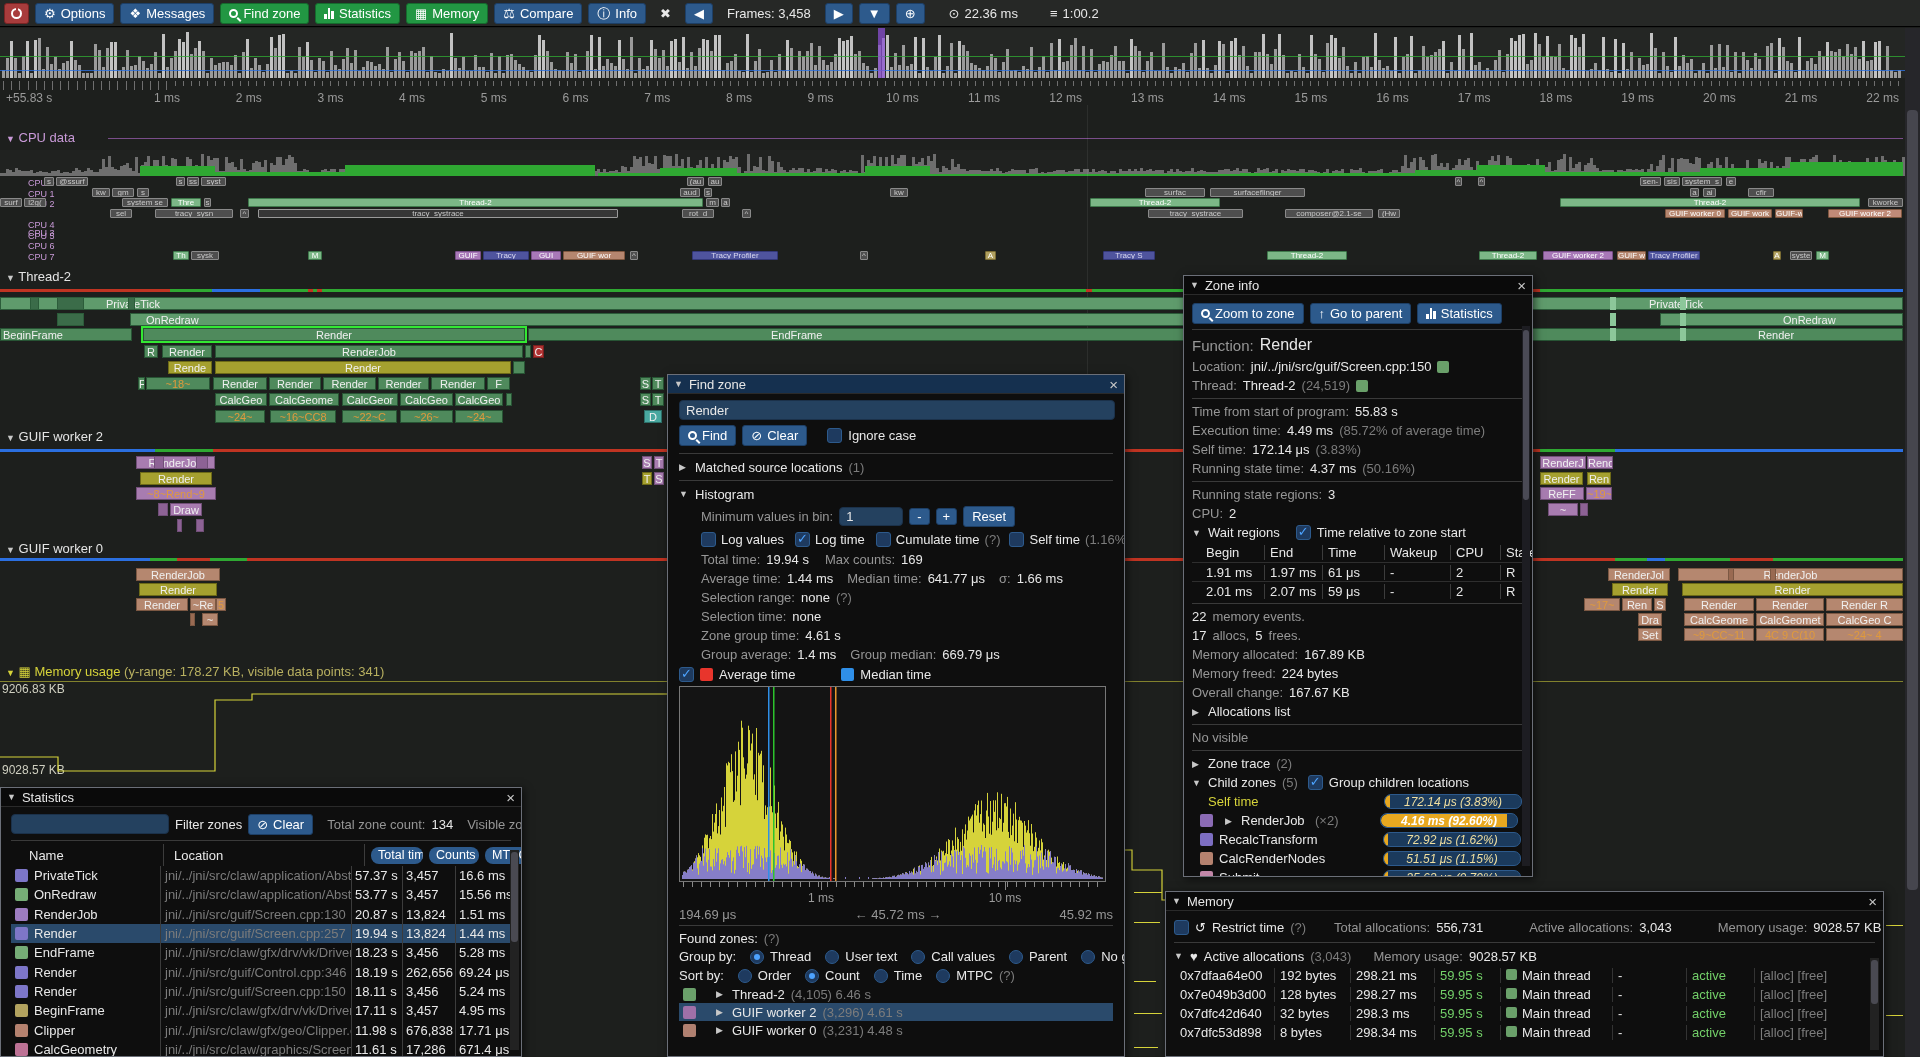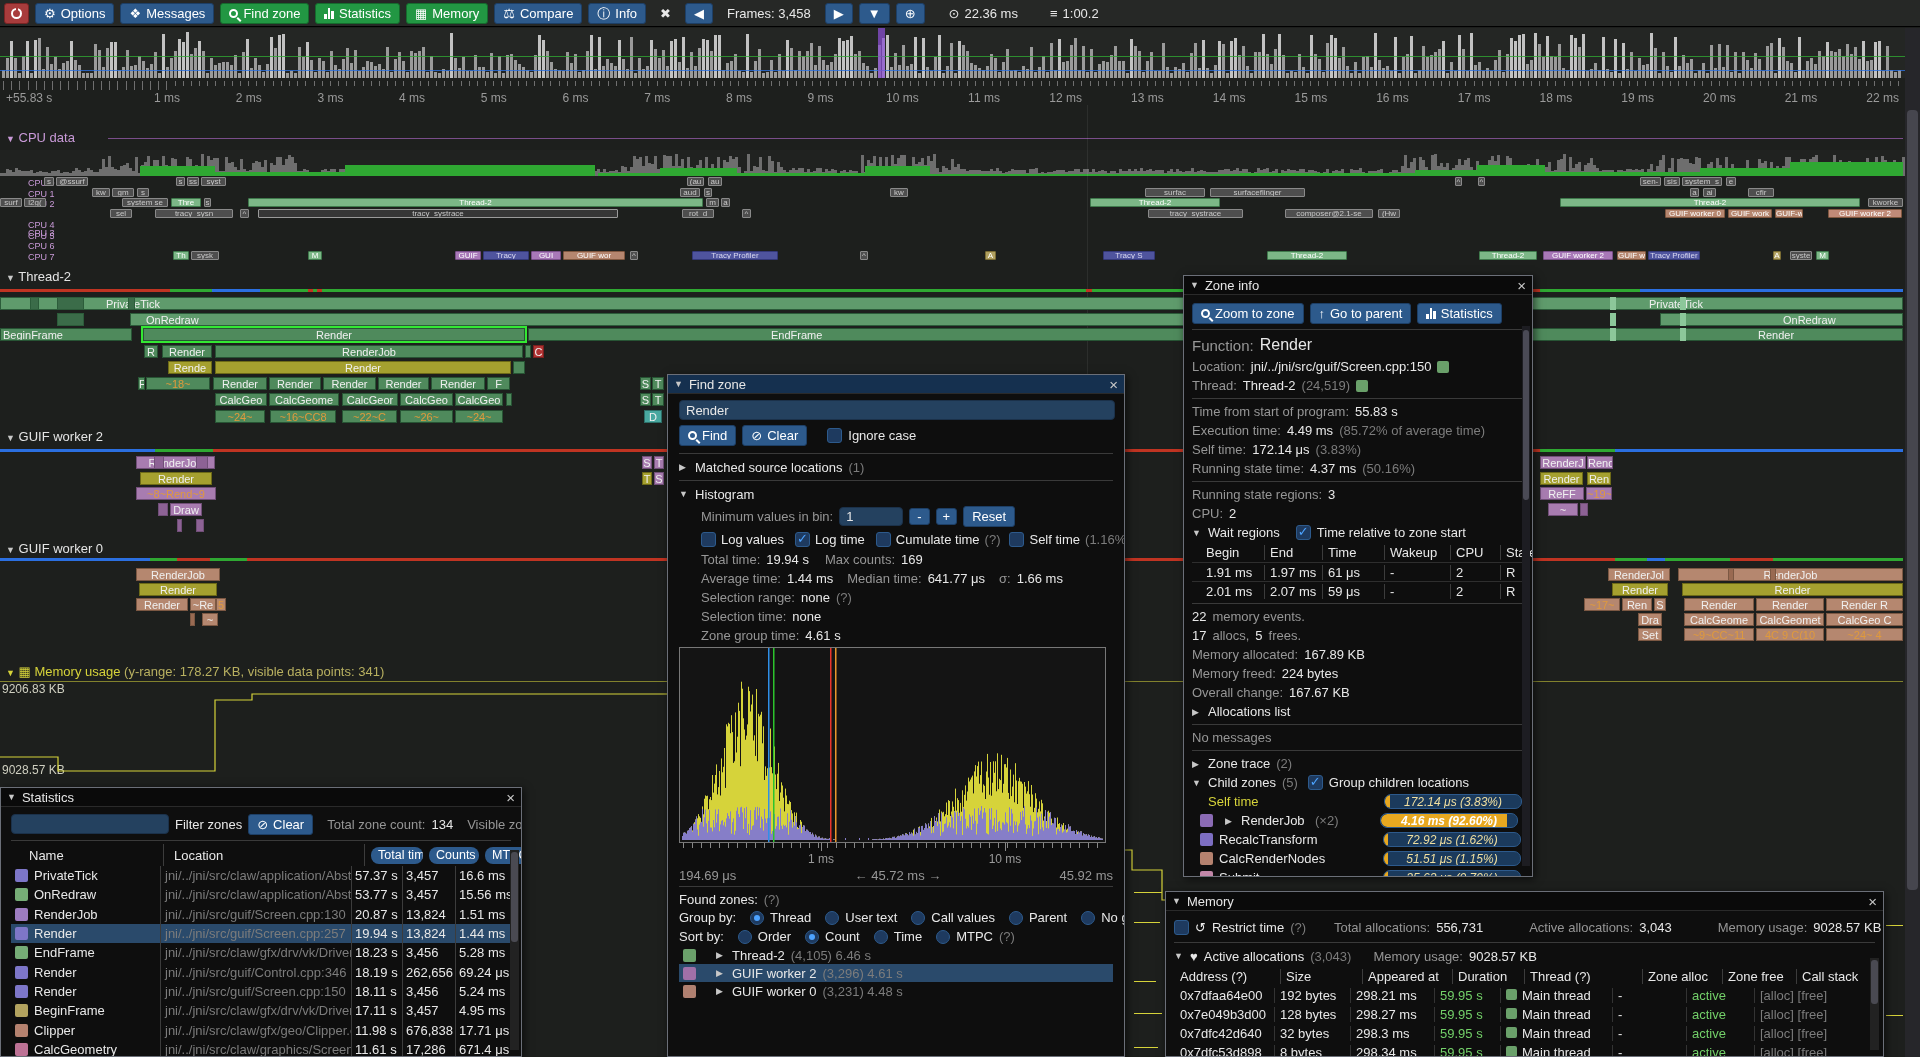--- a/index.html
+++ b/index.html
@@ -2055,21 +2055,35 @@
           <span class="dim">(?)</span>
       </div>
       <div class="row" style="height:19px;padding-left:22px">
         <span class="lab">Selection time:</span>
           <span class="val">none</span>
       </div>
       <div class="row" style="height:19px;padding-left:22px">
         <span class="lab">Zone group time:</span>
           <span class="val">4.61 s</span>
       </div>
+      <div class="row" style="height:19px;padding-left:22px">
+        <span class="lab">Group average:</span>
+          <span class="val">1.4 ms</span>
+        <span class="lab" style="margin-left:8px">Group median:</span>
+          <span class="val">669.79 μs</span>
+      </div>
       <div id="fz-legend">
+          <div class="row" style="height: 20px;">
+            <span class="cb on"></span>
+            <span class="swatch" style="background: rgb(232, 53, 44);"></span>
+            <span class="val" style="margin-right: 20px;">Average time</span>
+            <span style="width: 14px;"></span>
+            <span class="swatch" style="background: rgb(47, 143, 232);"></span>
+            <span class="val" style="margin-right: 20px;">Median time</span>
+          </div>
         </div>
       <div id="fz-hist" style="width:427px;height:196px"><svg width="425" height="194">
             <rect x="2" y="188.1" width="1" height="3.9" fill="#d6d33a"></rect>
             <rect x="2" y="188.1" width="1" height="3.9" fill="rgba(125,116,216,.9)"></rect>
             <rect x="3" y="184.8" width="1" height="7.2" fill="#d6d33a"></rect>
             <rect x="3" y="184.8" width="1" height="7.2" fill="rgba(125,116,216,.9)"></rect>
             <rect x="4" y="184.4" width="1" height="7.6" fill="#d6d33a"></rect>
             <rect x="4" y="184.4" width="1" height="7.6" fill="rgba(125,116,216,.9)"></rect>
             <rect x="5" y="184.8" width="1" height="7.2" fill="#d6d33a"></rect>
             <rect x="5" y="184.8" width="1" height="7.2" fill="rgba(125,116,216,.9)"></rect>
@@ -3076,21 +3090,21 @@
       <div class="row" style="height:19px">
           <span class="lab">Overall change:</span>
           <span class="val">167.67 KB</span>
         </div>
       <div class="row" style="height:19px">
           <span class="tri-s">▶</span>
           <span class="val">Allocations list</span>
         </div>
       <div class="hr"></div>
       <div class="row" style="height:19px">
-          <span class="lab">No messages</span>
+          <span class="lab">No visible</span>
         </div>
       <div class="hr"></div>
       <div class="row" style="height:19px">
           <span class="tri-s">▶</span>
           <span class="val">Zone trace</span>
           <span class="dim">(2)</span>
         </div>
       <div class="row" style="height:19px">
         <span class="tri-s">▼</span>
         <span class="val">Child zones</span>
@@ -3168,30 +3182,20 @@
       </div>
       <div class="hr"></div>
       <div class="row" style="height:20px">
         <span class="tri-s">▼</span>
         <span style="color:#e8e8e8">♥</span>
         <span class="val">Active allocations</span>
         <span class="dim">(3,043)</span>
         <span class="lab" style="margin-left:16px">Memory usage:</span>
         <span class="val">9028.57 KB</span>
       </div>
-      <div id="mem-head" class="row" style="height:20px">
-          <span class="tcell val" style="width: 100px; padding-left: 6px;">Address (?)</span>
-          <span class="tcell val" style="width: 76px; border-left: 1px solid rgb(60, 60, 60); padding-left: 5px;">Size</span>
-          <span class="tcell val" style="width: 84px; border-left: 1px solid rgb(60, 60, 60); padding-left: 5px;">Appeared at</span>
-          <span class="tcell val" style="width: 66px; border-left: 1px solid rgb(60, 60, 60); padding-left: 5px;">Duration</span>
-          <span class="tcell val" style="width: 112px; border-left: 1px solid rgb(60, 60, 60); padding-left: 5px;">Thread (?)</span>
-          <span class="tcell val" style="width: 74px; border-left: 1px solid rgb(60, 60, 60); padding-left: 5px;">Zone alloc</span>
-          <span class="tcell val" style="width: 68px; border-left: 1px solid rgb(60, 60, 60); padding-left: 5px;">Zone free</span>
-          <span class="tcell val" style="width: 96px; border-left: 1px solid rgb(60, 60, 60); padding-left: 5px;">Call stack</span>
-        </div>
       <div id="mem-rows">
           <div class="mem-row">
             <span class="tcell val" style="width: 100px; padding-left: 6px;">0x7dfaa64e00</span>
             <span class="tcell val" style="width: 76px; border-left: 1px solid rgb(51, 51, 51); padding-left: 5px;">192 bytes</span>
             <span class="tcell val" style="width: 84px; border-left: 1px solid rgb(51, 51, 51); padding-left: 5px;">298.21 ms</span>
             <span class="tcell green" style="width: 66px; border-left: 1px solid rgb(51, 51, 51); padding-left: 5px;">59.95 s</span>
             <span class="tcell" style="width: 112px; border-left: 1px solid rgb(51, 51, 51); padding-left: 5px;"><span class="swatch" style="background: rgb(106, 160, 106); width: 11px; height: 11px; margin-right: 5px;"></span><span class="val">Main thread</span></span>
             <span class="tcell val" style="width: 74px; border-left: 1px solid rgb(51, 51, 51); padding-left: 5px;">-</span>
             <span class="tcell green" style="width: 68px; border-left: 1px solid rgb(51, 51, 51); padding-left: 5px;">active</span>
             <span class="tcell dim" style="width: 96px; border-left: 1px solid rgb(51, 51, 51); padding-left: 5px;">[alloc]   [free]</span>

